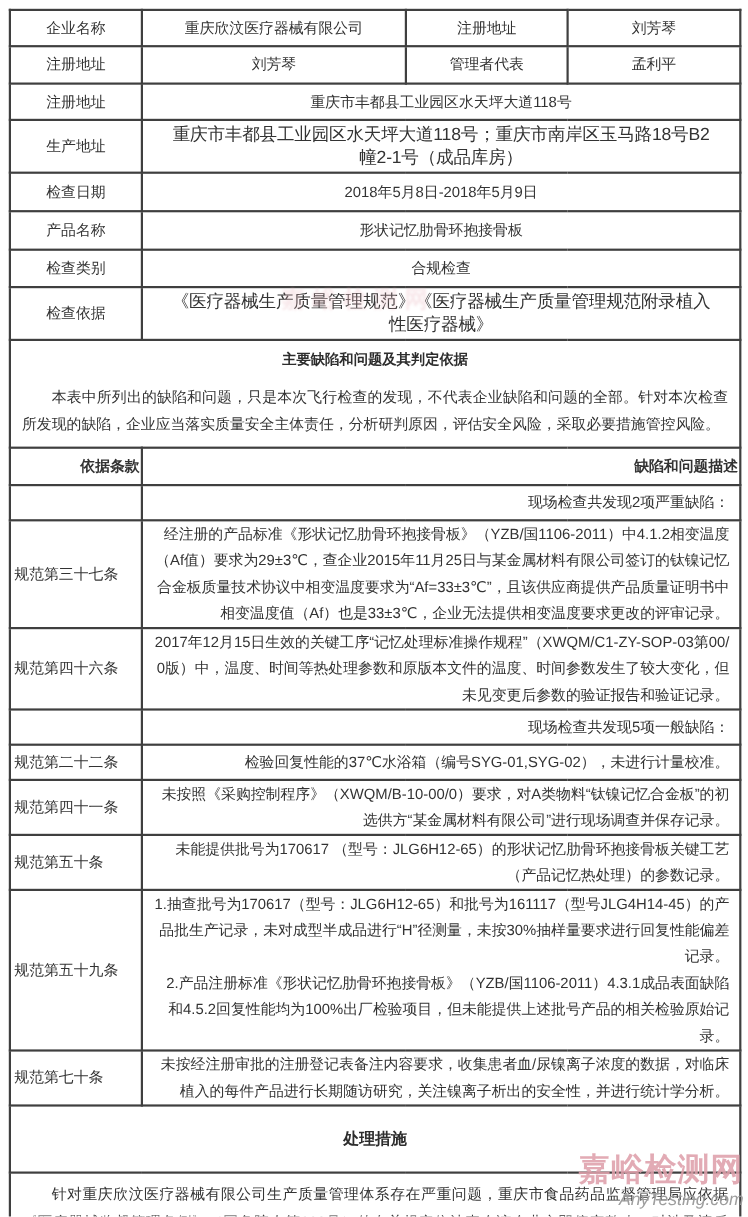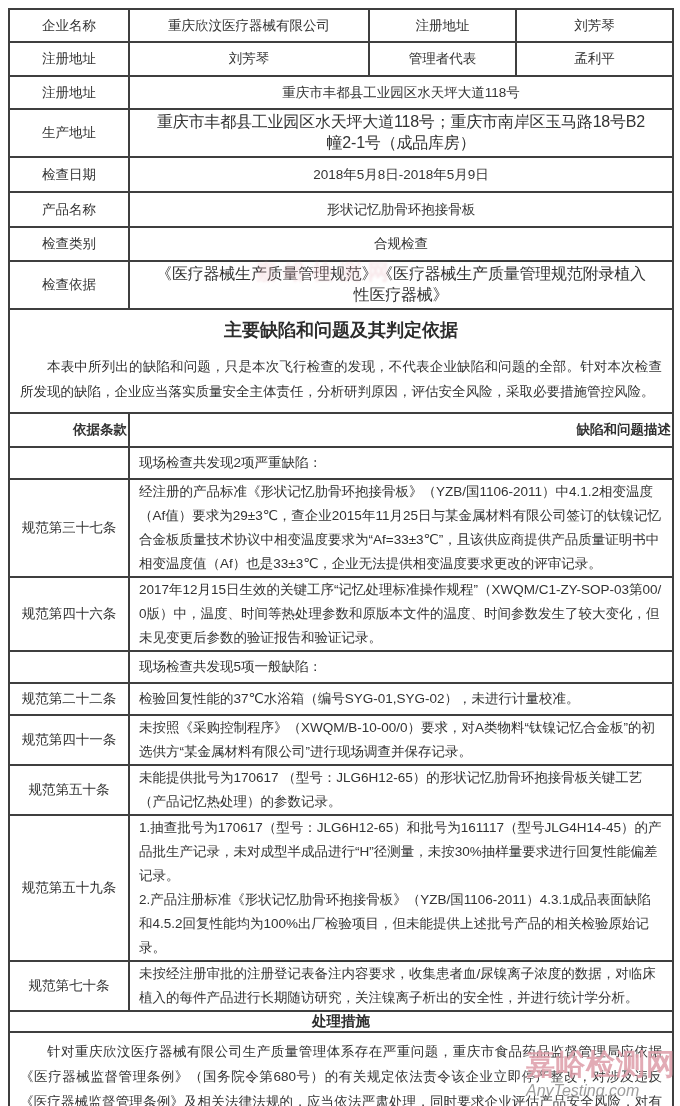--- a/index.html
+++ b/index.html
@@ -8,29 +8,29 @@
     background:#ffffff;color:#333;
     font-family:"Liberation Sans","DejaVu Sans",sans-serif;
     font-size:13.5px;
   }
   .doc{position:absolute;left:8px;top:8px;width:666px;}
   table{border-collapse:collapse;width:664px;table-layout:fixed;}
   td{border:2px solid #3f3f3f;color:#333;word-break:break-all;}
   .lbl{text-align:center;vertical-align:middle;padding:2px 4px;}
   .val{text-align:center;vertical-align:middle;padding:2px 20px;}
   .val-sm{font-size:16px;letter-spacing:-0.2px;}
-  .desc{text-align:left;vertical-align:middle;padding:0 9px;line-height:24px;white-space:pre-line;}
-  .clause{text-align:center;vertical-align:middle;padding:2px 3px;}
+  .desc{text-align:right;vertical-align:middle;padding:0 9px;line-height:24px;white-space:pre-line;}
+  .clause{text-align:left;vertical-align:middle;padding:2px 3px;}
   .hdr{text-align:right;font-weight:bold;vertical-align:middle;}
   .section-cell{padding:6px 10px 8px 10px;}
-  .sec-title{text-align:center;font-weight:bold;font-size:18px;color:#2d2d2d;padding:2px 0 12px 0;}
+  .sec-title{text-align:center;font-weight:bold;font-size:13px;color:#2d2d2d;padding:2px 0 12px 0;}
   .para{text-indent:2em;line-height:25px;text-align:justify;}
-  .measure-title{text-align:center;font-weight:bold;font-size:14.5px;color:#2d2d2d;padding:0 0;margin-left:35px;}
+  .measure-title{text-align:center;font-weight:bold;font-size:14.5px;color:#2d2d2d;padding:20px 0;margin-left:35px;}
   .measure-body{padding:6px 10px;}
-  .wm{position:absolute;right:4px;bottom:6px;text-align:left;z-index:3;pointer-events:none;line-height:1.1;}
+  .wm{position:absolute;right:4px;bottom:6px;text-align:right;z-index:3;pointer-events:none;line-height:1.1;}
   .wm-cn{font-size:29px;font-weight:bold;letter-spacing:1px;color:#dfa0ab;opacity:.88;}
   .wm-en{font-size:16px;font-style:italic;color:#9e9e9e;margin-top:2px;}
   .wm-faint{position:absolute;left:256px;top:258px;z-index:1;pointer-events:none;
     font-size:21px;font-weight:bold;letter-spacing:7px;color:#eab9c1;opacity:.32;filter:blur(1.2px);}
 </style>
 </head>
 <body>
 
 <div class="doc">
   <table>

